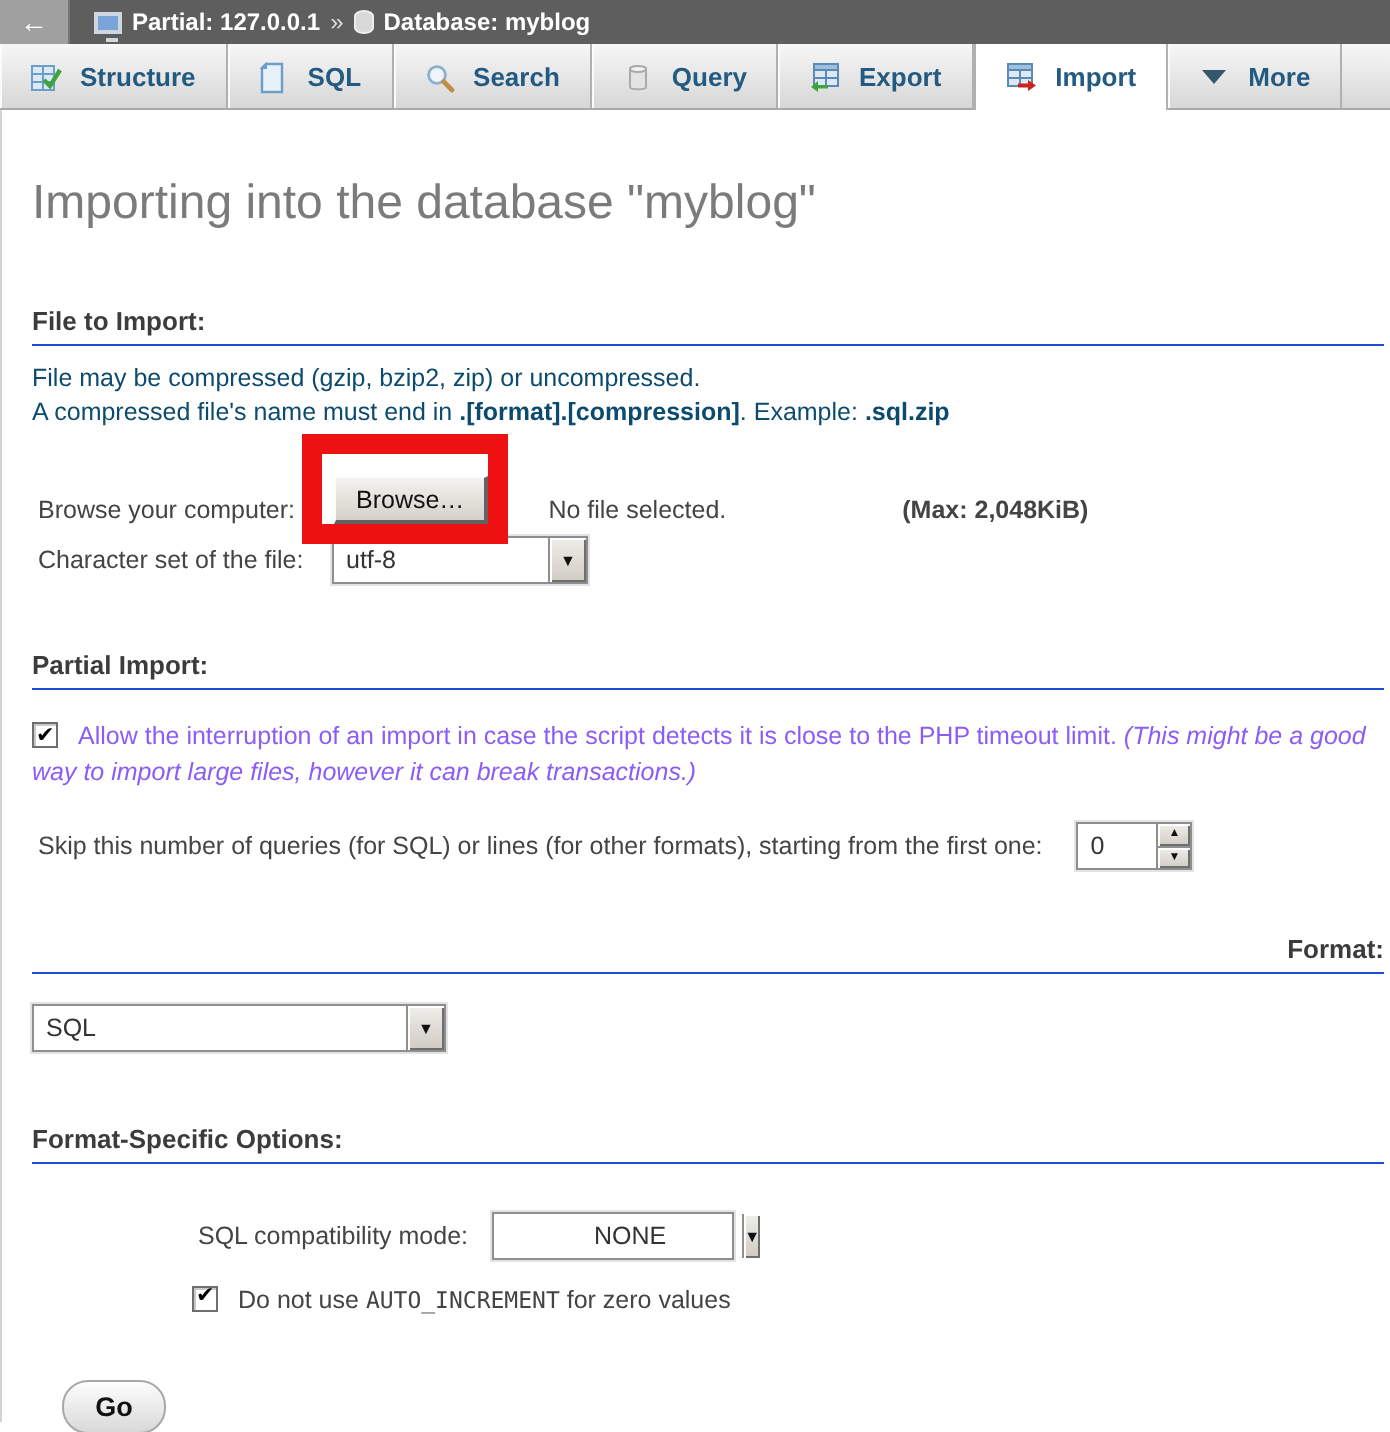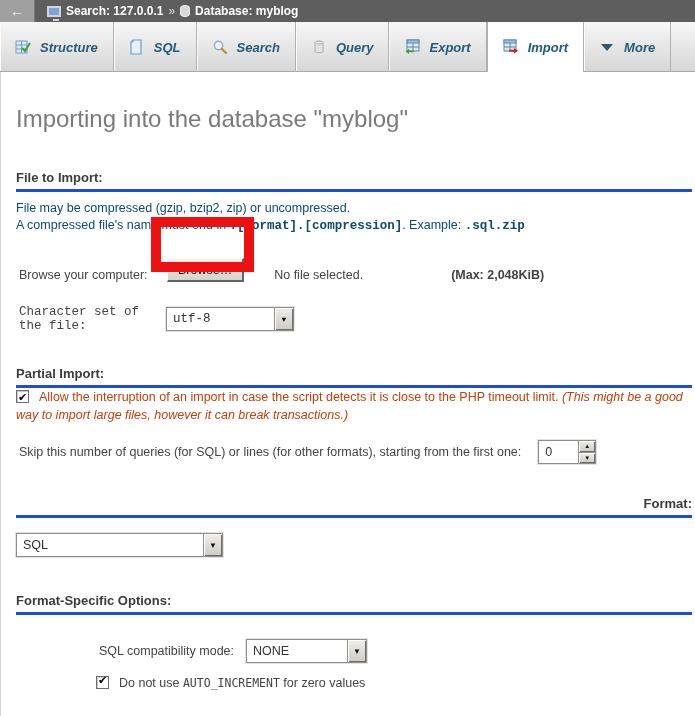--- a/index.html
+++ b/index.html
@@ -23,23 +23,22 @@
   .back-btn::after { content:"\2190"; }
   .crumbs { display:flex; align-items:center; gap:5px; margin-left:12px; }
   .mini-icon { display:inline-block; width:14px; height:13px; position:relative; }
   .server-ic { border:2px solid #cfd6dd; background:#7aa5d8; width:14px; height:11px; }
   .server-ic::after { content:""; position:absolute; left:4px; top:11px; width:6px; height:2px; background:#cfd6dd; }
   .db-ic { width:10px; height:12px; background:#d9d9d9; border:1px solid #efefef; border-radius:5px/3px; }
   .crumb-sep { color:#ddd; font-weight:normal; }
 
   
   .tabbar {
-    height:50px; display:flex; align-items:stretch; position:relative;
+    height:33px; display:flex; align-items:stretch; position:relative;
     background:linear-gradient(#f7f7f7,#d6d6d6);
-    font-style:italic;
   }
   .tabbar::after {
     content:""; position:absolute; left:0; right:0; bottom:0; height:1px;
     background:#a9a9a9; z-index:1;
   }
   .tab {
     display:flex; align-items:center; gap:9px; padding:0 15px;
     border-right:1px solid #b0b0b0; box-shadow:inset 1px 0 0 #fbfbfb;
     color:#235a81; font-weight:bold; font-size:13px; cursor:pointer;
     position:relative; z-index:0; white-space:nowrap;
@@ -48,61 +47,61 @@
   .tab .ticon { width:16px; height:16px; display:inline-flex; }
   .tri-down { width:0; height:0; border-left:6px solid transparent; border-right:6px solid transparent; border-top:7px solid #35576d; }
 
   
   .content { border-left:1px solid #d4d4d4; height:656px; padding-left:15px; padding-right:0; }
   h1 {
     margin:0; padding-top:33px; font-size:24px; font-weight:normal; color:#7b7b7b;
   }
   .section-head {
     font-weight:bold; font-size:13px; color:#3c3c3c;
-    border-bottom:3px solid #1d4ed8; padding-bottom:4px; margin-right:3px;
+    border-bottom:1px solid #1d4ed8; padding-bottom:4px; margin-right:3px;
   }
   .mt1 { margin-top:37px; }
   .para { margin-top:8px; line-height:17px; color:#0c4a6e; }
-  .bold { font-weight:bold;font-family:Liberation Mono, monospace; }
+  .bold { font-weight:bold; }
   .row { display:flex; align-items:center; }
 
   .browse-row { margin-top:21px; padding-left:3px; height:26px;align-items:flex-end; }
   .browse-label { width:148px; flex:0 0 auto; }
   .btn3d {
     height:24px; padding:0 10px; background:linear-gradient(#f4f2ef,#d5d1ca);
     border-top:1px solid #fdfdfd; border-left:1px solid #fdfdfd;
     border-right:2px solid #636363; border-bottom:2px solid #636363;
     color:#111; font-size:12.5px; font-family:"Liberation Sans",sans-serif;
     cursor:pointer;
     margin-top:24px;
   }
   .no-file { margin-left:30px; }
   .max-size { margin-left:88px;font-weight:bold; }
 
-  .charset-row { margin-top:23px; padding-left:3px;font-family:Liberation Mono, monospace; }
+  .charset-row { margin-top:6px; padding-left:3px; }
   .charset-label { width:147px; flex:0 0 auto; }
 
   
   .select3d {
     display:inline-flex; align-items:stretch; height:24px; background:#fff;
     border:1px solid #8e8e8e; box-shadow:0 0 0 1px #e3e3e3; cursor:pointer;gap:32px;
   }
   .select3d .val { display:flex; align-items:center; padding:0 6px; color:#333; }
   .select3d .arrow-btn {
     width:19px; margin-left:auto; background:linear-gradient(#f0eeeb,#cfcbc4);
     border-left:1px solid #8e8e8e; display:flex; align-items:center; justify-content:center;
     box-shadow:inset 1px 1px 0 #fff, inset -1px -1px 0 #6e6e6e;
   }
   .select3d .arrow-btn::after { content:"\25BC"; font-size:8px; color:#111; }
   .w-charset { width:128px; }
   .w-format  { width:207px; }
-  .w-compat  { width:121px; }
+  .w-compat  { width:121px;padding-left:44px; }
 
   .mt2 { margin-top:33px; }
-  .cb-para { line-height:18px; width:668px; color:#c2410c; }
+  .cb-para { margin-top:14px; line-height:18px; width:668px; color:#8b5cf6; }
   .checkbox {
     display:inline-block; width:13px; height:13px; background:#fff;
     border:1px solid #6e6e6e; box-shadow:inset 1px 1px 0 #c9c9c9;
     vertical-align:-2px; margin-right:10px; position:relative; cursor:pointer;
   }
   .checkbox::after { content:"\2714"; position:absolute; left:1px; top:-3px; font-size:11px; color:#000; }
   .ital { font-style:italic; }
 
   .skip-row { margin-top:15px; padding-left:3px; height:26px; }
   .spinner {
@@ -142,21 +141,21 @@
     border:10px solid #ee1111; z-index:10; pointer-events:none;
   }
 </style>
 </head>
 <body>
 
 <div class="titlebar">
   <div class="back-btn"></div>
   <div class="crumbs">
     <span class="mini-icon server-ic"></span>
-    <span>Search: 127.0.0.1</span>
+    <span>Partial: 127.0.0.1</span>
     <span class="crumb-sep">»</span>
     <span class="mini-icon db-ic"></span>
     <span>Database: myblog</span>
   </div>
 </div>
 
 <div class="tabbar">
   <div class="tab">
     <span class="ticon">
       <svg width="16" height="16" viewBox="0 0 16 16">

